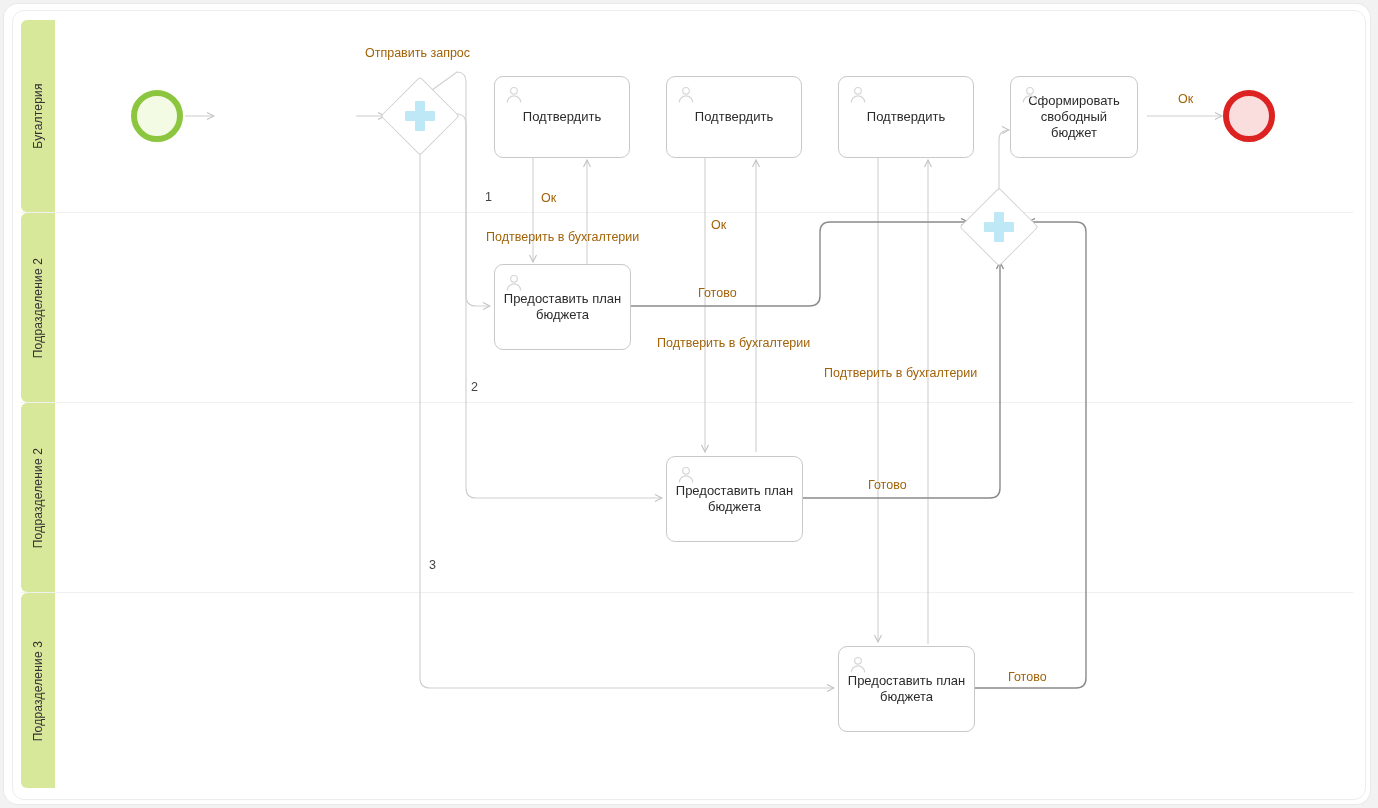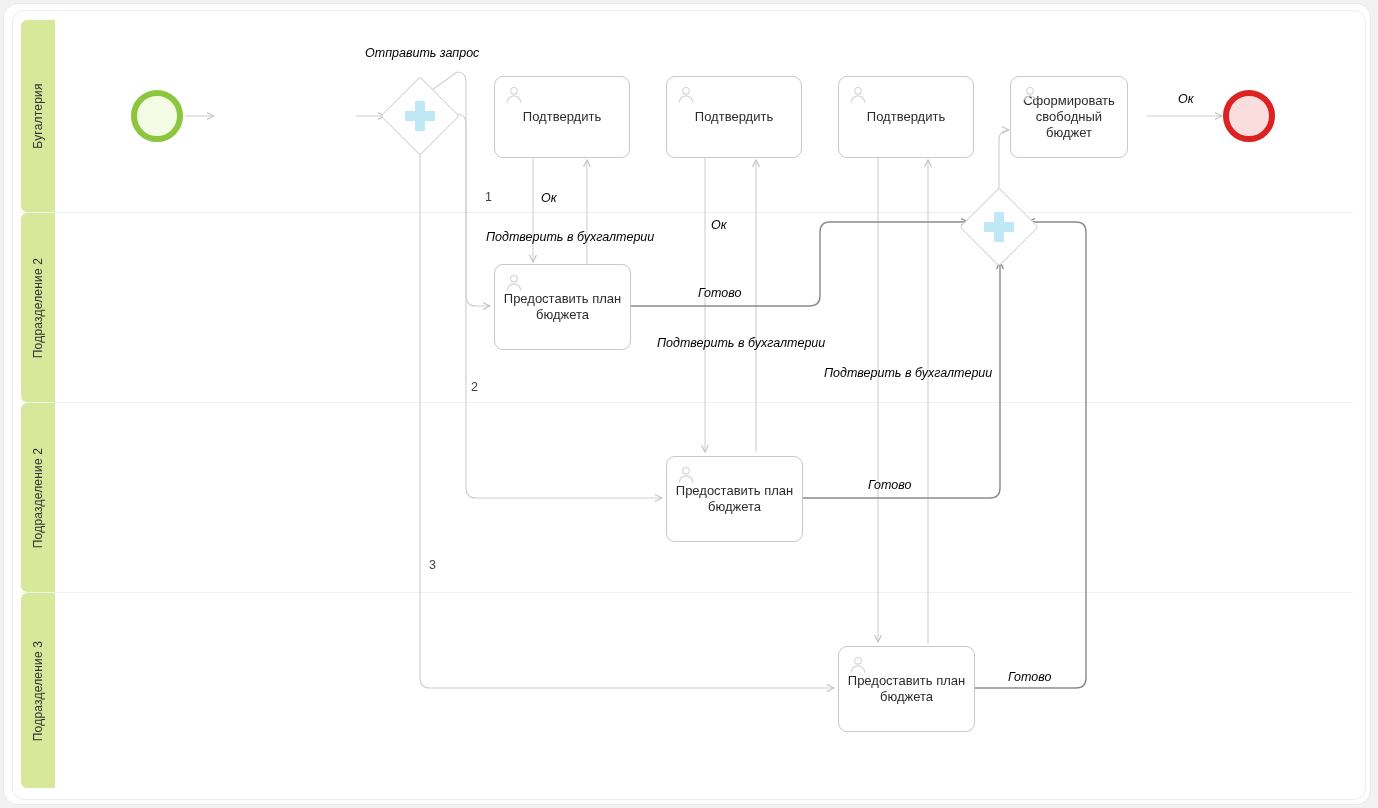--- a/index.html
+++ b/index.html
@@ -45,22 +45,22 @@
   .gw-diamond{position:absolute;left:0;top:0;width:100%;height:100%;
       background:#ffffff;border:1px solid #d2d2d2;box-sizing:border-box;
       transform:rotate(45deg);border-radius:3px;}
   .gw-plus{position:absolute;left:50%;top:50%;transform:translate(-50%,-50%);}
   .gw-plus::before,.gw-plus::after{content:"";position:absolute;
       background:#bfe8f7;border-radius:1px;}
   .gw-plus::before{left:-15px;top:-5px;width:30px;height:10px;}
   .gw-plus::after{left:-5px;top:-15px;width:10px;height:30px;}
 
   
-  .edge-label{position:absolute;font-size:12.5px;color:#000000;
-      white-space:nowrap;font-style:italic;}
+  .edge-label{position:absolute;font-size:12.5px;color:#a16207;
+      white-space:nowrap;}
   .num-label{position:absolute;font-size:12.5px;color:#444;}
 </style>
 </head>
 <body>
 
 <div id="root">
   <div class="page-frame"></div>
   <div class="page-frame2"></div>
 
   <div class="pool">
@@ -164,21 +164,21 @@
   </div>
 
   <div class="node task" style="left:838px;top:76px;width:136px;height:82px;">
     <svg class="task-icon" viewBox="0 0 24 24">
       <circle cx="12" cy="7" r="4" fill="none" stroke="#d6d6d6" stroke-width="1.4"></circle>
       <path d="M4,21 a8,8 0 0 1 16,0" fill="none" stroke="#d6d6d6" stroke-width="1.4"></path>
     </svg>
     <span class="task-label">Подтвердить</span>
   </div>
 
-  <div class="node task" style="left:1010px;top:76px;width:118px;height:82px;">
+  <div class="node task" style="left:1010px;top:76px;width:128px;height:82px;">
     <svg class="task-icon" viewBox="0 0 24 24">
       <circle cx="12" cy="7" r="4" fill="none" stroke="#d6d6d6" stroke-width="1.4"></circle>
       <path d="M4,21 a8,8 0 0 1 16,0" fill="none" stroke="#d6d6d6" stroke-width="1.4"></path>
     </svg>
     <span class="task-label">Сформировать свободный бюджет</span>
   </div>
 
   <div class="node event end" style="left:1223px;top:90px;width:52px;height:52px;"></div>
 
   <div class="node gateway" style="left:971px;top:199px;width:56px;height:56px;">

